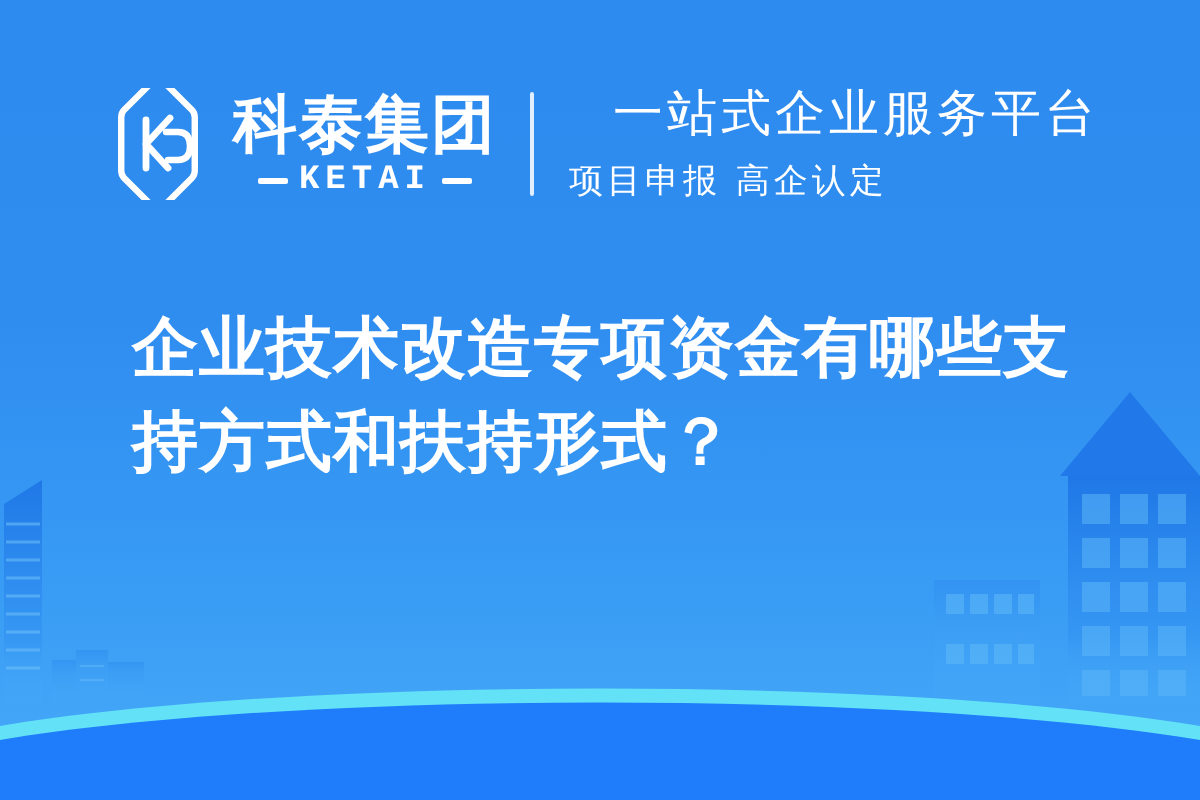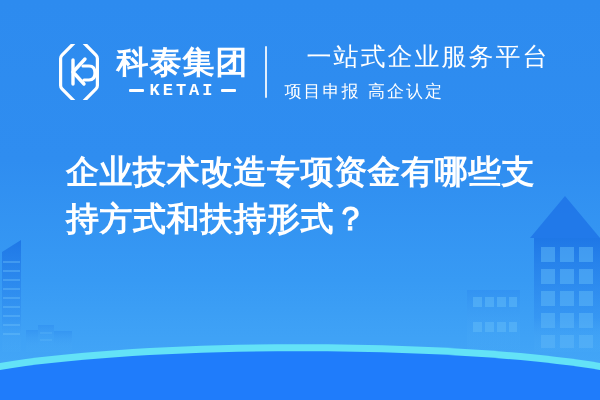--- a/index.html
+++ b/index.html
@@ -109,21 +109,21 @@
   .tagline-block {
     display: flex;
     flex-direction: column;
     justify-content: center;
   }
   .tagline-main {
     font-size: 25px;
     color: #ffffff;
     letter-spacing: 2px;
     line-height: 1.12;
-    font-family: Liberation Serif, serif;
+    font-family: Liberation Sans, sans-serif;
     margin-left: 22px;
   }
   .tagline-sub {
     font-size: 17px;
     color: #ffffff;
     letter-spacing: 2px;
     margin-top: 11px;
     line-height: 1.1;
     font-family: "DejaVu Sans", "Liberation Sans", sans-serif;
   }
@@ -132,21 +132,21 @@
   .title {
     position: absolute;
     left: 66px;
     top: 152px;
     width: 480px;
     font-size: 33px;
     font-weight: 700;
     color: #ffffff;
     line-height: 1.42;
     letter-spacing: 0.5px;
-    font-family: Liberation Mono, monospace;
+    font-family: Liberation Serif, serif;
   }
 </style>
 </head>
 <body>
 
 <div id="banner">
 
   <div class="sky"></div>
 
   <svg class="city" viewBox="0 0 600 400" preserveAspectRatio="none" aria-hidden="true">

